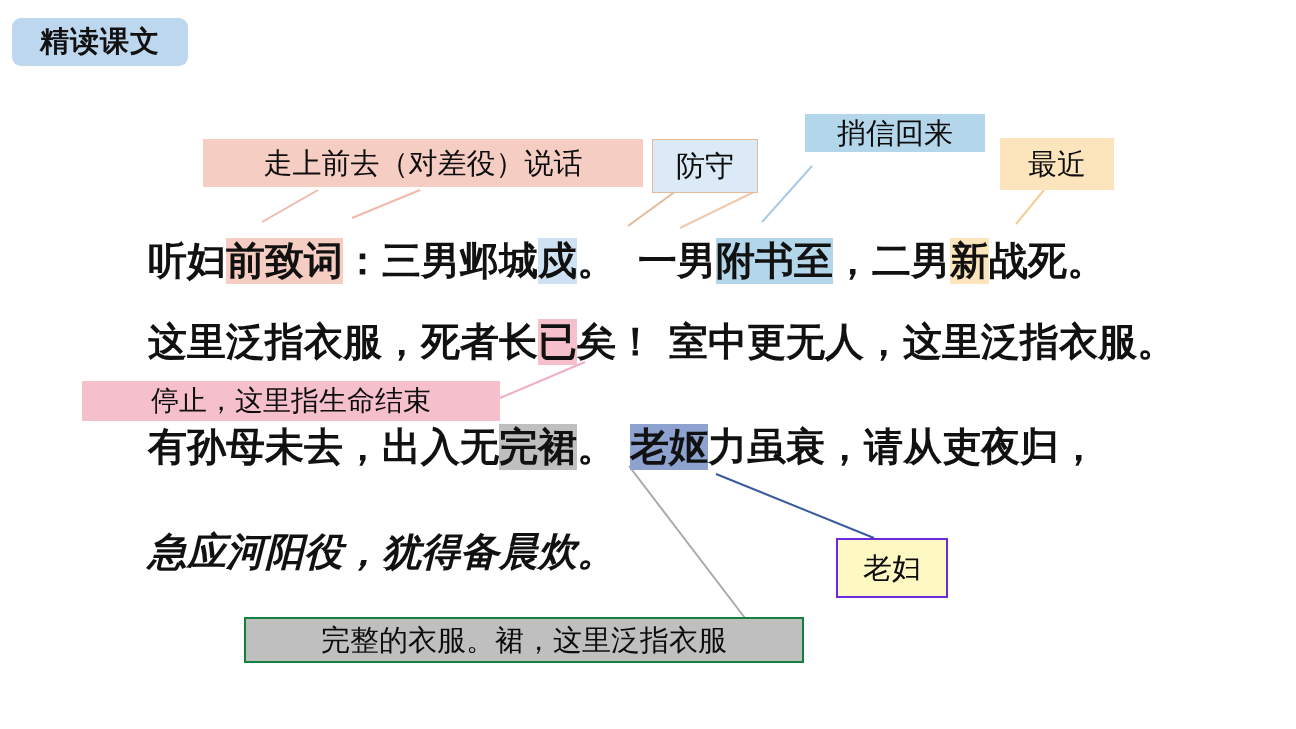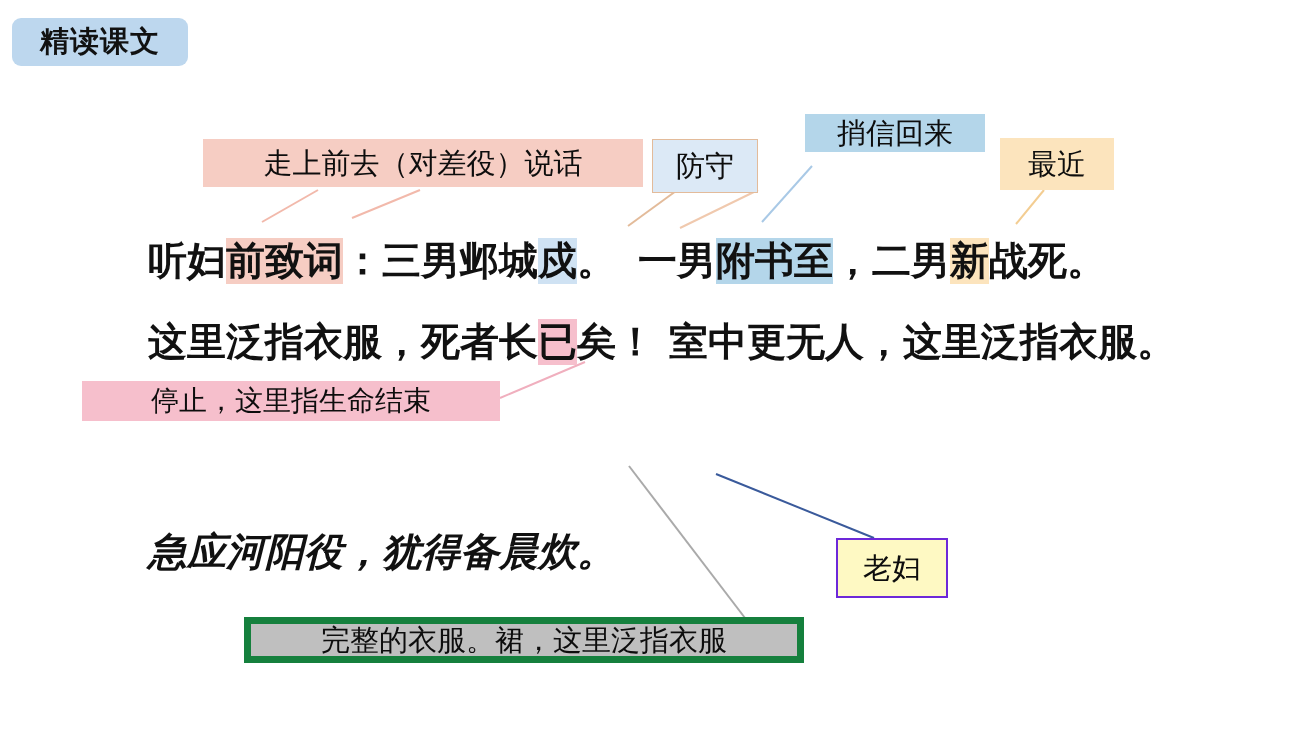--- a/index.html
+++ b/index.html
@@ -56,21 +56,21 @@
     font-size: 29px;
     color: #0d0d0d;
     white-space: nowrap;
     line-height: 1;
   }
   .note-pink      { background: #f6cdc3; }
   .note-lightblue { background: #dce9f6; border: 1px solid #e3bb9a; }
   .note-blue      { background: #b4d6ea; }
   .note-cream     { background: #fce4bd; }
   .note-rose      { background: #f6bfcc; }
-  .note-gray      { background: #bfbfbf; border: 7px solid #15803d; text-align: right; }
+  .note-gray      { background: #bfbfbf; border: 2px solid #15803d; text-align: right; }
   .note-periwinkle{ background: #fef9c3; border: 2px solid #6d28d9; }
 
   
   .poem-line {
     position: absolute;
     font-size: 39px;
     font-weight: bold;
     color: #111111;
     white-space: nowrap;
     letter-spacing: 0px;
@@ -121,18 +121,21 @@
   <div class="note note-gray" style="left:244px; top:617px; width:560px; height:46px;">完整的衣服。裙，这里泛指衣服</div>
 
   <div class="poem-line" style="left:148px; top:225px;margin-top:14px;">
     <span>听妇</span><span class="hl hl-pink">前致词</span><span>：三男邺城</span><span class="hl hl-lightblue">戍</span><span>。</span><span style="display:inline-block;width:22px;"></span><span>一男</span><span class="hl hl-blue">附书至</span><span>，二男</span><span class="hl hl-cream">新</span><span>战死。</span>
   </div>
 
   <div class="poem-line" style="left:148px; top:320px;">
     <span>这里泛指衣服，死者长</span><span class="hl hl-rose">已</span><span>矣！</span><span style="display:inline-block;width:14px;"></span><span>室中更无人，这里泛指衣服。</span>
   </div>
 
+  <div class="poem-line" style="left:148px; top:425px;">
+    <span>有孙母未去，出入无</span><span class="hl hl-gray">完裙</span><span>。</span><span style="display:inline-block;width:14px;"></span><span class="hl hl-periwinkle">老妪</span><span>力虽衰，请从吏夜归，</span>
+  </div>
 
   <div class="poem-line" style="left:148px; top:530px;font-style:italic;">
     <span>急应河阳役，犹得备晨炊。</span>
   </div>
 
 </div>
 
 </body></html>

